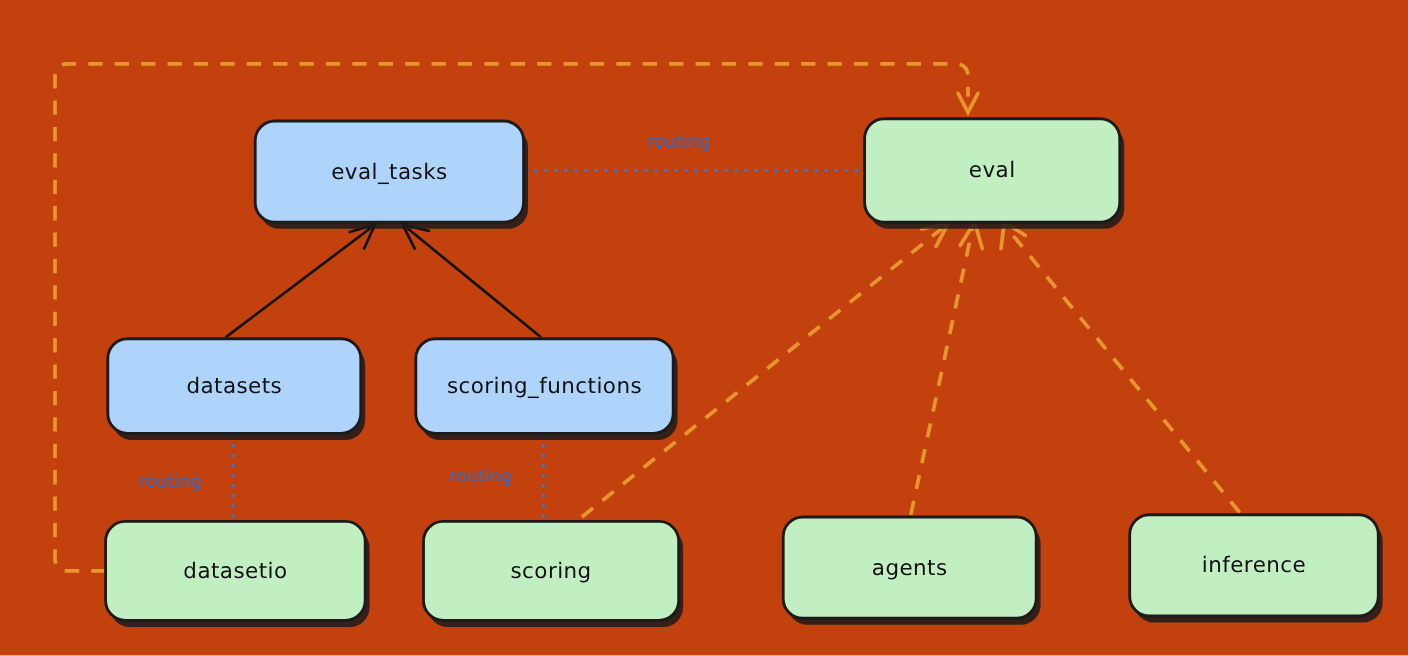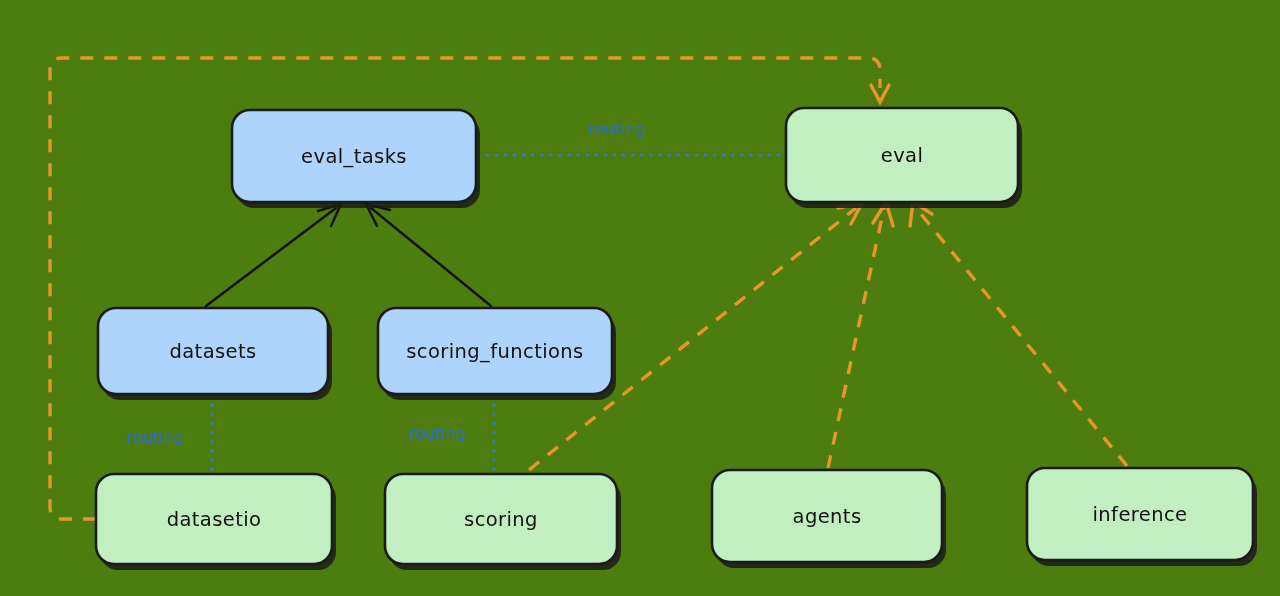--- a/index.html
+++ b/index.html
@@ -8,21 +8,21 @@
     padding: 0;
     background: #ffffff;
   }
   body {
     font-family: "DejaVu Sans", sans-serif;
   }
   #canvas {
     position: relative;
     width: 1280px;
     height: 596px;
-    background: #4d7c0f;
+    background: #c2410c;
     overflow: hidden;
   }
   svg#diagram {
     position: absolute;
     top: 0;
     left: 0;
     width: 1280px;
     height: 596px;
     display: block;
   }

